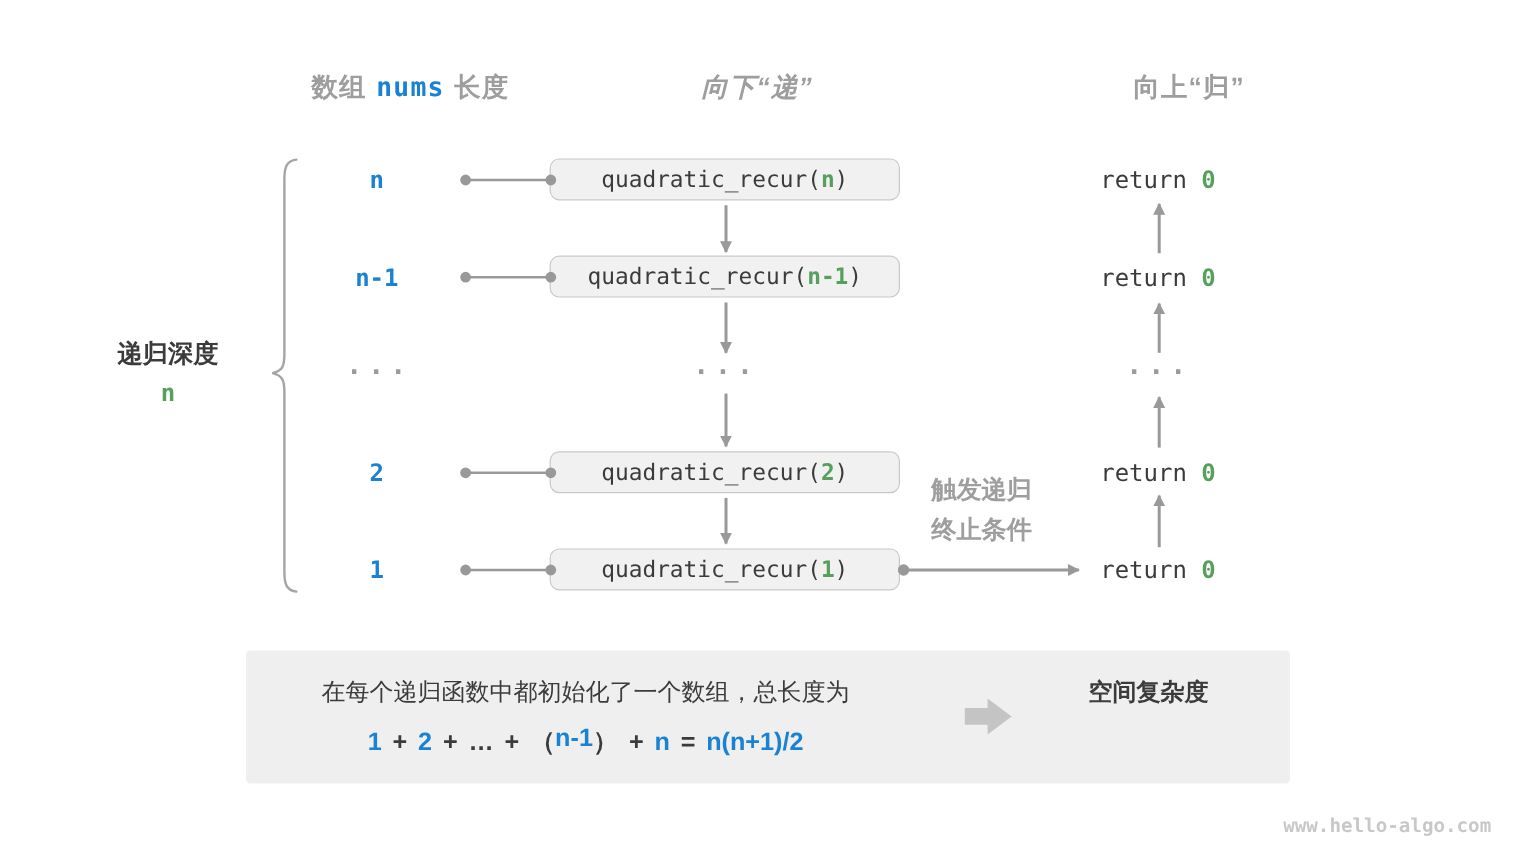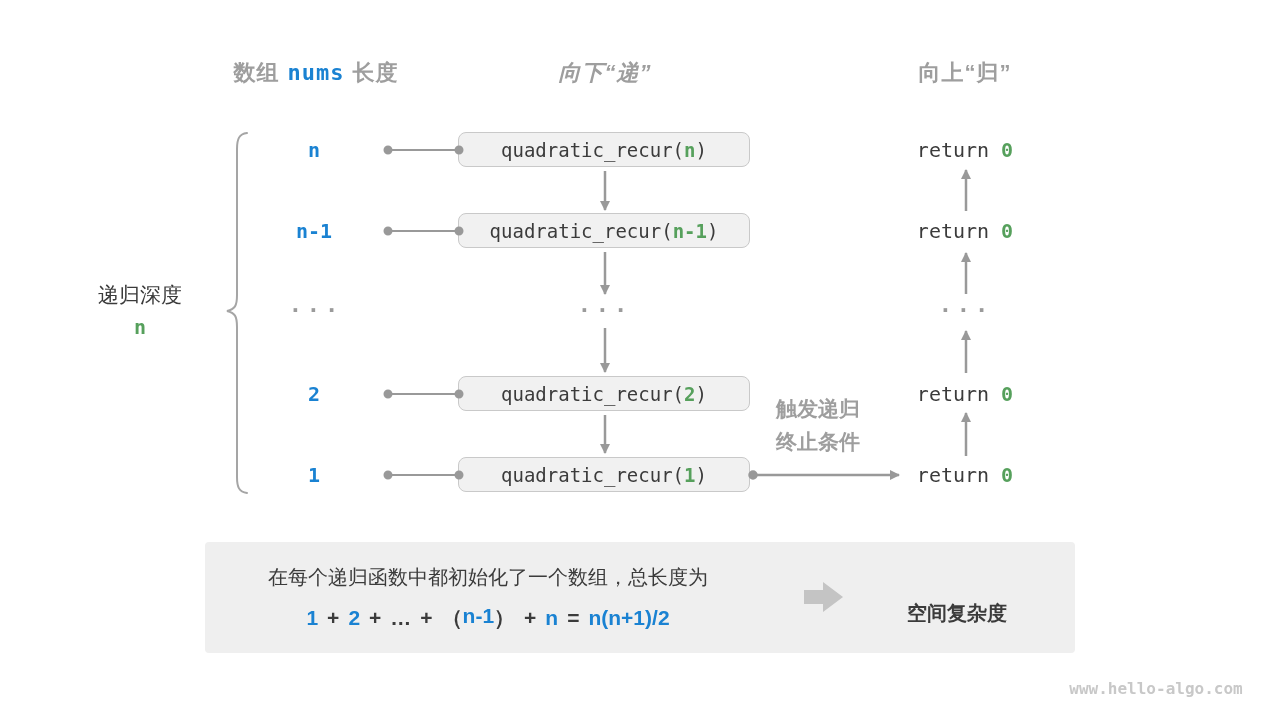--- a/index.html
+++ b/index.html
@@ -18,21 +18,21 @@
     position:relative;
     width:1280px;height:720px;
     background:#ffffff;
     overflow:hidden;
     font-family:"Liberation Sans","DejaVu Sans",sans-serif;
     color:var(--dark);
   }
   .abs{position:absolute;white-space:nowrap;}
   .ctr{transform:translate(-50%,-50%);}
 
-  .hdr{font-size:22px;font-weight:bold;color:var(--gray);letter-spacing:1px;}
+  .hdr{font-size:22px;font-weight:bold;color:var(--gray);letter-spacing:1px;margin-left:26px;}
   .hdr .code{color:var(--blue);font-family:"DejaVu Sans Mono",monospace;font-weight:bold;margin:0 8px;}
 
   .row-label{font-family:"DejaVu Sans Mono",monospace;font-size:20px;font-weight:bold;color:var(--blue);}
 
   .call-box{
     position:absolute;
     left:458px;width:292px;height:35px;
     box-sizing:border-box;
     background:var(--box-bg);
     border:1.5px solid var(--box-border);
@@ -45,37 +45,37 @@
 
   .ret{font-family:"DejaVu Sans Mono",monospace;font-size:20px;color:var(--dark);}
   .ret .zero{color:var(--green);font-weight:bold;margin-left:12px;}
 
   .dots{
     font-family:"DejaVu Sans Mono",monospace;
     font-size:22px;font-weight:bold;color:#9b9b9b;letter-spacing:5px;
     transform:translate(-50%,-75%);
   }
 
-  .depth-label{font-size:21px;color:var(--dark);}
+  .depth-label{font-size:21px;color:var(--dark);font-weight:bold;}
   .depth-n{font-family:"DejaVu Sans Mono",monospace;font-size:20px;font-weight:bold;color:var(--green);}
 
   .trigger{font-size:21px;font-weight:bold;color:var(--gray);text-align:center;line-height:33px;}
 
   .panel{
     position:absolute;
     left:205px;top:542px;width:870px;height:111px;
     background:var(--panel-bg);
     border-radius:4px;
   }
   .panel-desc{font-size:20px;font-weight:500;color:var(--dark);}
   .formula{display:flex;align-items:baseline;gap:9px;font-size:21px;font-weight:bold;}
   .formula .grp{display:flex;gap:0;}
   .formula [data-color="blue"]{color:var(--blue);}
   .formula [data-color="dark"]{color:var(--dark);}
-  .cx-title{font-size:20px;font-weight:bold;color:var(--dark);margin-top:36px;}
+  .cx-title{font-size:20px;font-weight:bold;color:var(--dark);}
   .cx-value{font-size:22px;font-weight:bold;color:var(--orange);}
   .cx-value .o-part{margin-left:10px;}
   .cx-value sup{font-size:14px;}
 
   .watermark{font-family:"DejaVu Sans Mono",monospace;font-size:16px;color:#c8c8c8;font-weight:bold;}
 
   svg.overlay{position:absolute;left:0;top:0;pointer-events:none;}
 </style>
 </head>
 <body>

